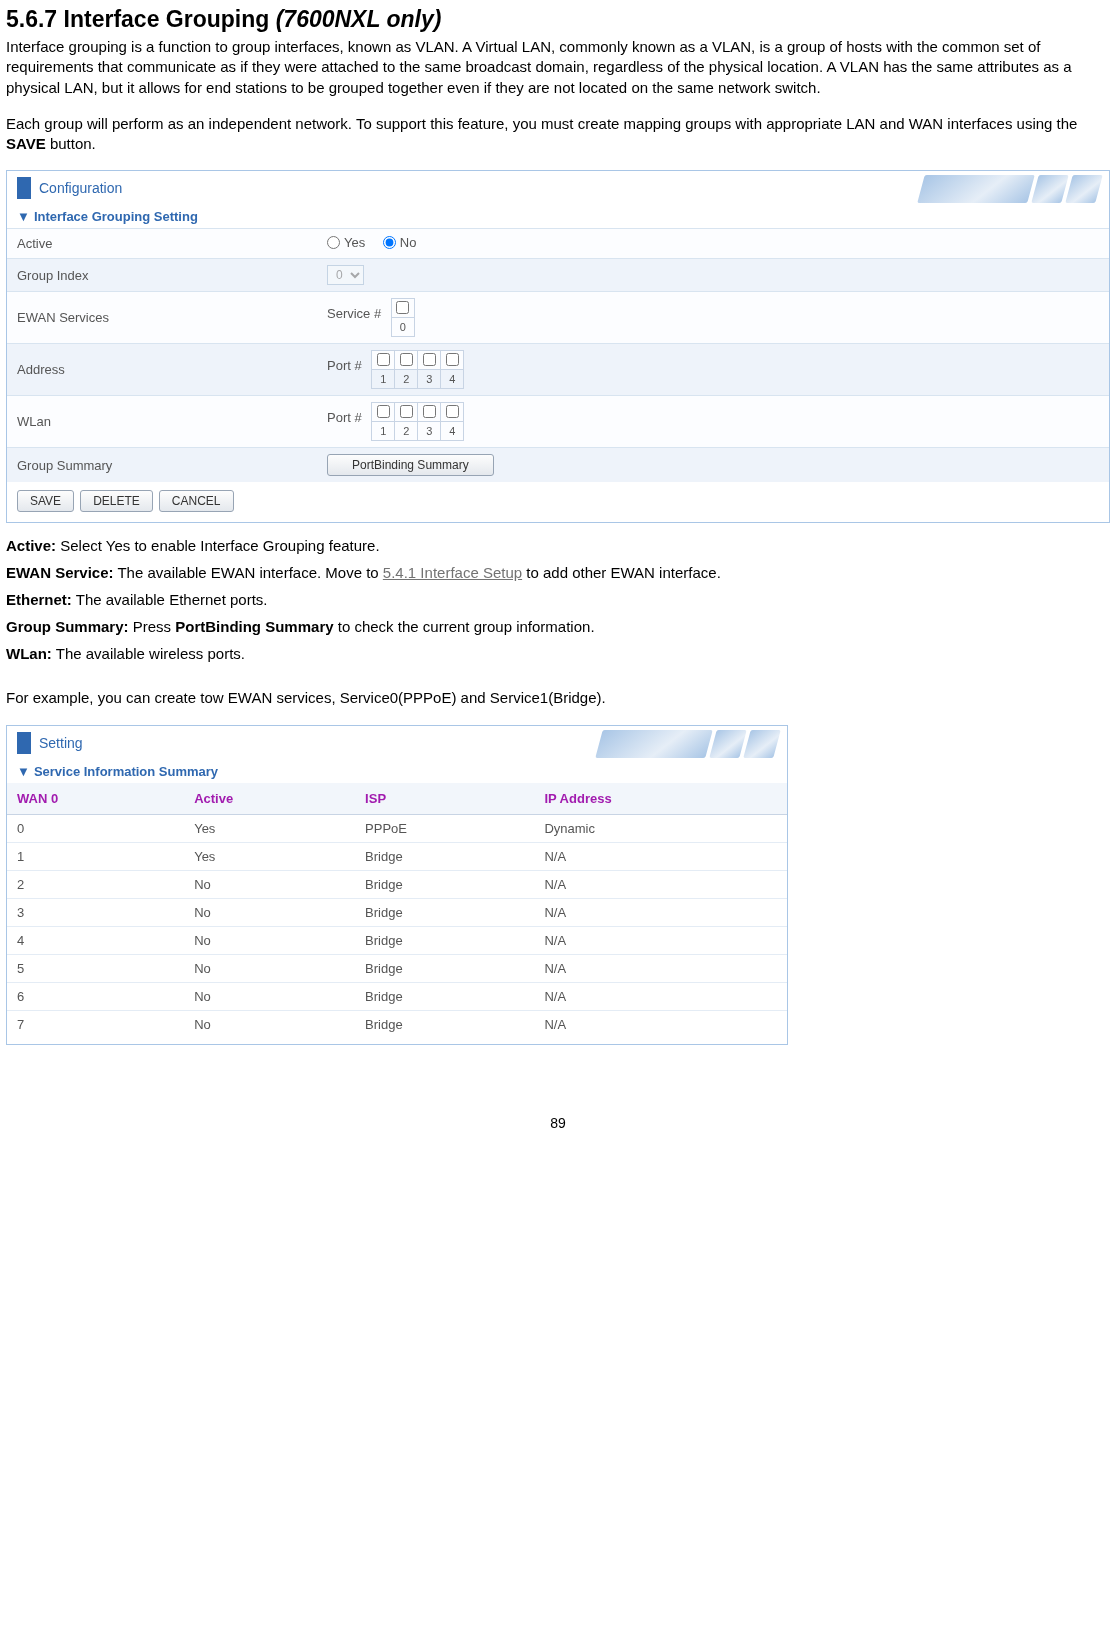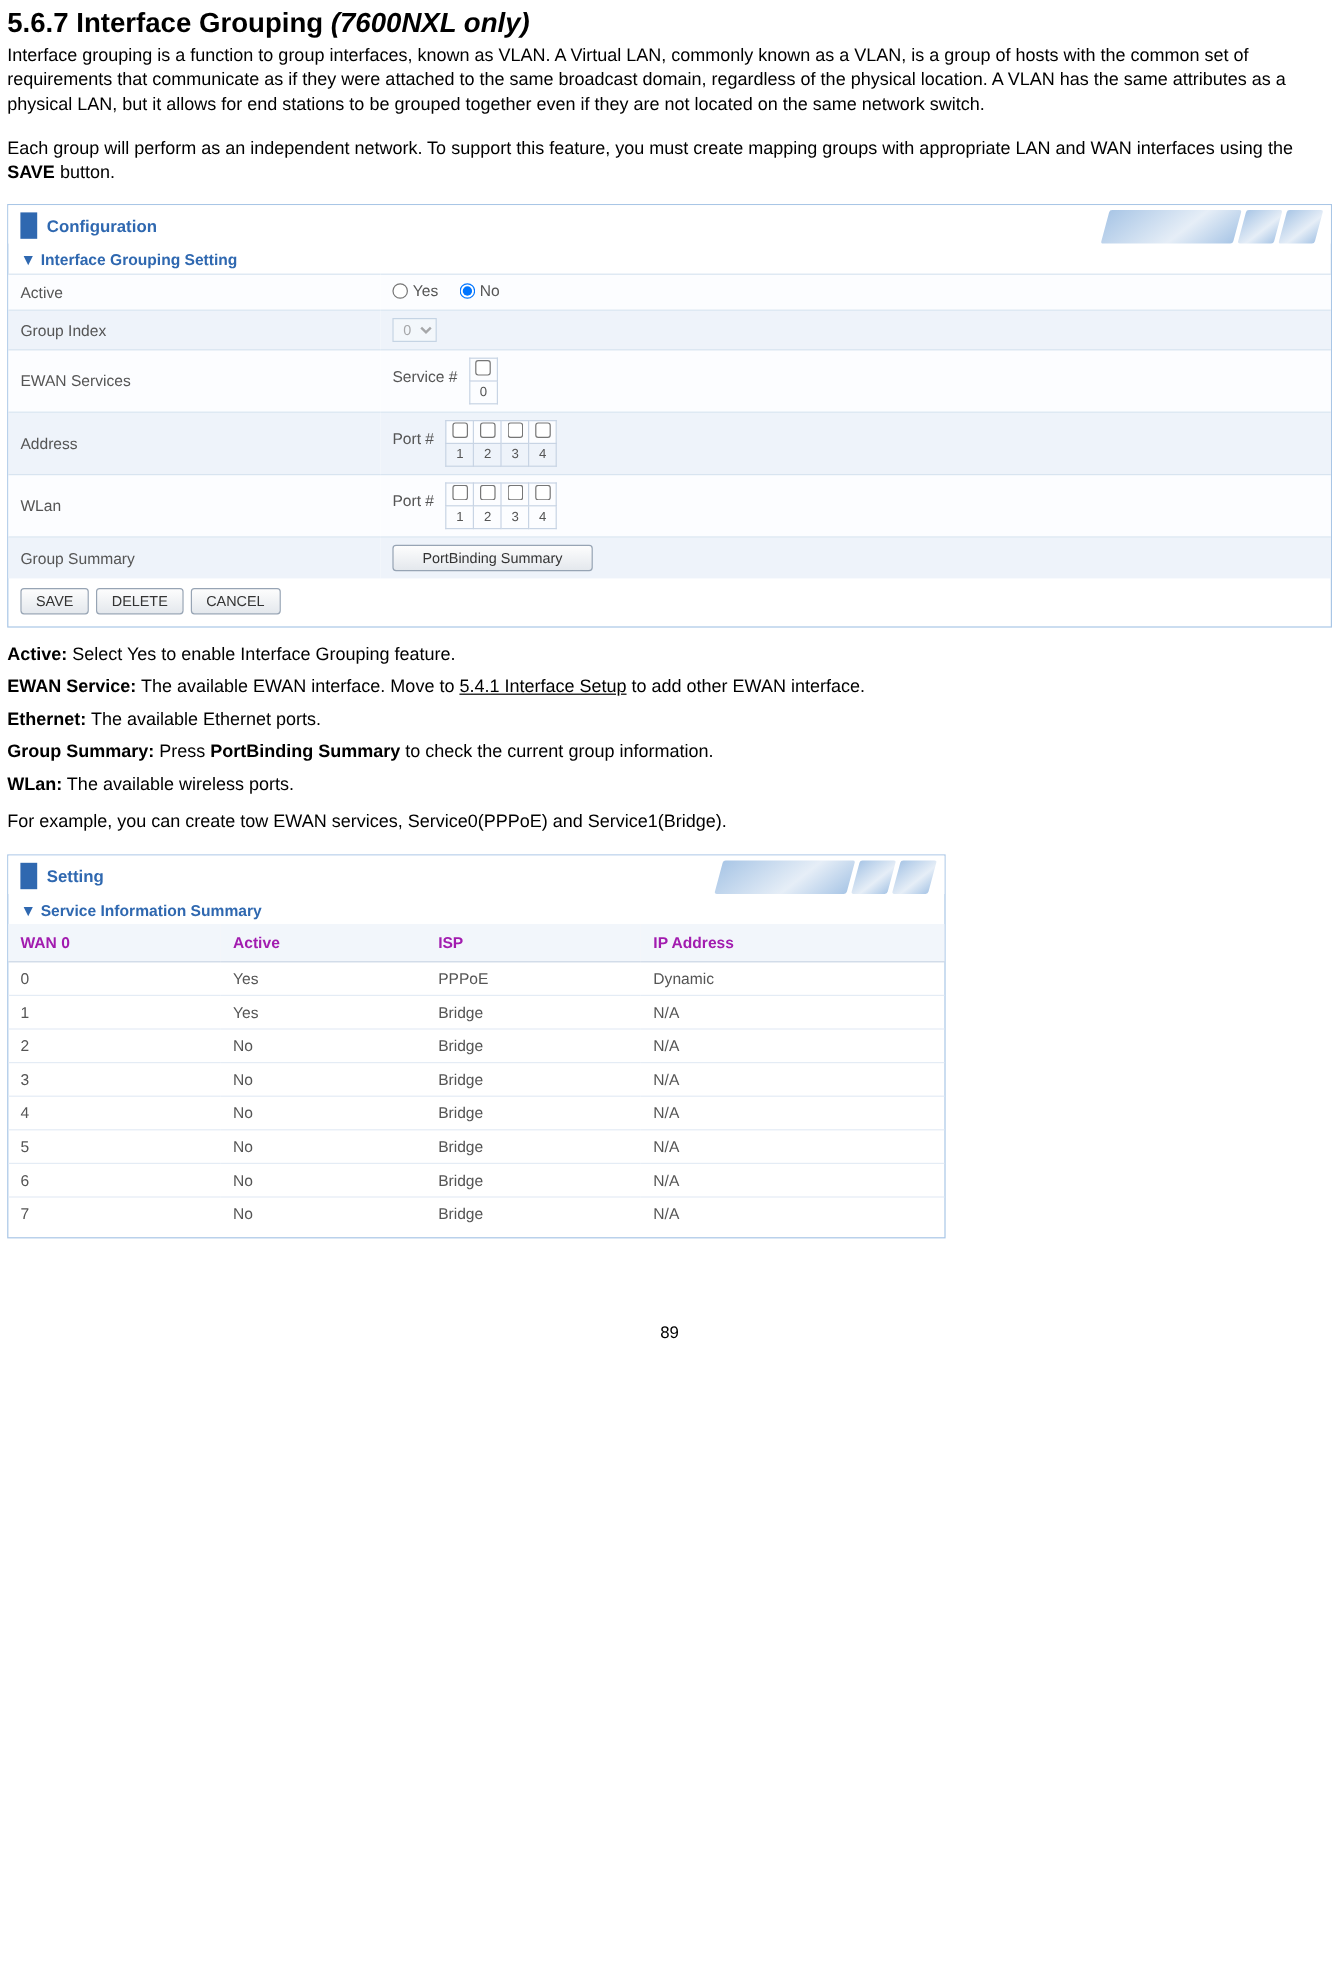--- a/index.html
+++ b/index.html
@@ -8,39 +8,39 @@
     color: #000;
     margin: 0;
     padding: 0 6px;
     background: #fff;
     width: 1104px;
   }
   .section-title { font-size: 23px; font-weight: bold; margin: 6px 0 4px 0; }
   .section-title .italic { font-style: italic; }
   .para { margin: 4px 0 16px 0; line-height: 1.35; }
   .bold { font-weight: bold; }
-  .link { color: #000000; text-decoration: underline; }
+  .link { color: #737373; text-decoration: underline; }
 
   .panel {
     border: 1px solid #a9c6e6;
     margin: 6px 0 14px 0;
     background: #fff;
   }
   .panel-header {
     display: flex;
     align-items: center;
     background: #fff;
     padding: 6px 10px 4px 10px;
     position: relative;
   }
   .panel-header .stripe {
     width: 14px; height: 22px; background: #2f68b0; margin-right: 8px;
   }
   .panel-header .title {
-    color: #2f68b0; font-weight: bold; font-size: 14px;
+    color: #2f68b0; font-weight: normal; font-size: 14px;
   }
   .panel-header .decor {
     position: absolute; right: 10px; top: 4px; display: flex; gap: 4px;
   }
   .decor .block {
     width: 44px; height: 28px; background: linear-gradient(135deg,#a9c6e6 0%,#e6eef7 60%,#a9c6e6 100%);
     border-radius: 2px; transform: skewX(-15deg);
   }
   .decor .block.sm { width: 30px; }
   .decor .block.pad { width: 110px; }
@@ -267,21 +267,21 @@
     <span class="bold">Ethernet:</span><span> The available Ethernet ports.</span>
   </div>
   <div class="row">
     <span class="bold">Group Summary:</span><span> Press </span><span class="bold">PortBinding Summary</span><span> to check the current group information.</span>
   </div>
   <div class="row">
     <span class="bold">WLan:</span><span> The available wireless ports.</span>
   </div>
 </div>
 
-<div class="para" style="margin-top:13px">For example, you can create tow EWAN services, Service0(PPPoE) and Service1(Bridge).</div>
+<div class="para" style="margin-top:26px">For example, you can create tow EWAN services, Service0(PPPoE) and Service1(Bridge).</div>
 
 <div class="status-panel">
   <div class="panel-header">
     <div class="stripe"></div>
     <div class="title">Setting</div>
     <div class="decor">
       <div class="block pad"></div>
       <div class="block sm"></div>
       <div class="block sm"></div>
     </div>

